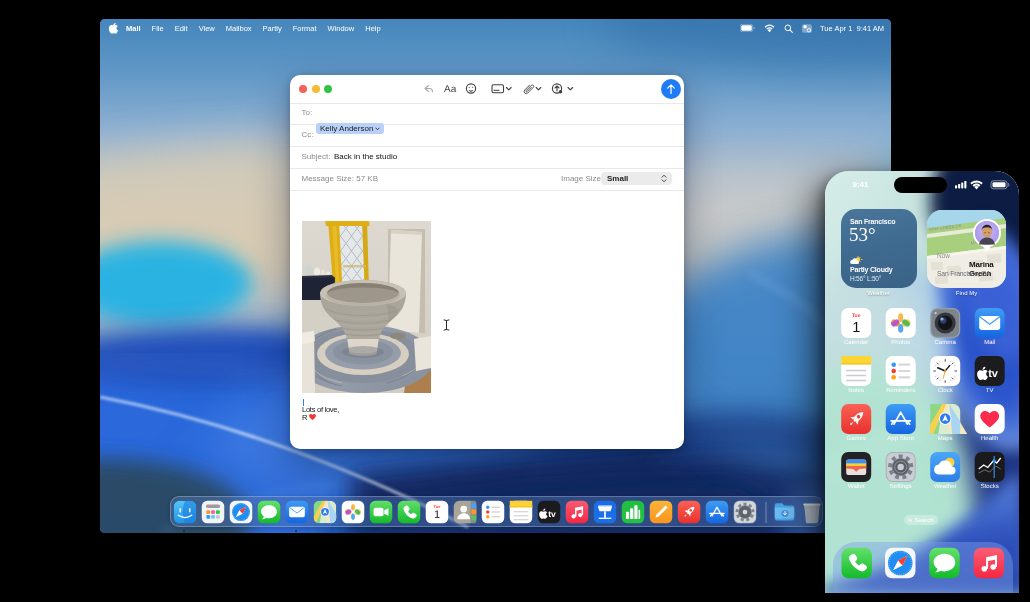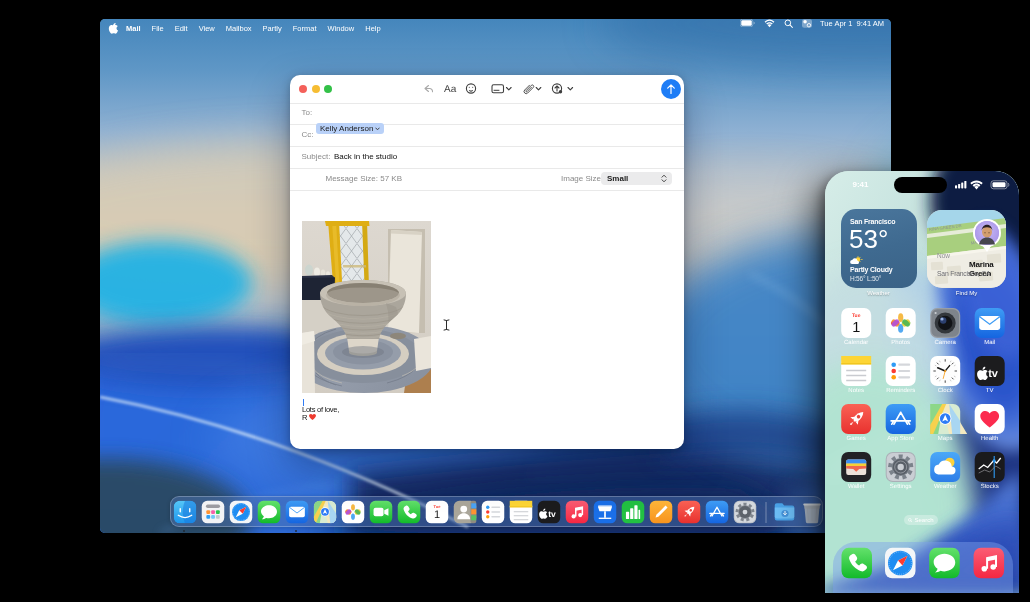--- a/index.html
+++ b/index.html
@@ -3,21 +3,21 @@
 <style>
 *{margin:0;padding:0;box-sizing:border-box;}
 html,body{width:1030px;height:602px;background:#000;overflow:hidden;font-family:"Liberation Sans",sans-serif;-webkit-font-smoothing:antialiased;}
 text{text-rendering:geometricPrecision;}
 #desktop{position:absolute;left:100px;top:19px;width:791px;height:514px;border-radius:5px;overflow:hidden;background:#4a87bb;}
 #wp{position:absolute;left:0;top:0;}
 .menubar{position:absolute;left:0;top:0;width:100%;height:18px;color:#fff;font-size:7.5px;display:flex;align-items:center;}
 .mitem{margin-right:11px;font-weight:400;}
 .plbl{position:absolute;font-size:6px;color:#fff;text-align:center;text-shadow:0 0.5px 1.5px rgba(0,0,0,0.35);}
 .pl{font-size:6px;fill:#fff;text-anchor:middle;font-family:"Liberation Sans",sans-serif;}
-.mright{position:absolute;right:7px;top:0;height:18px;display:flex;align-items:flex-start;color:#fff;}
+.mright{position:absolute;right:7px;top:0;height:18px;display:flex;align-items:center;color:#fff;}
 .phone{position:absolute;left:824.5px;top:170.5px;width:194.5px;height:422.5px;border-radius:24px 24px 0 0;overflow:hidden;background:#cfe9e3;box-shadow:-12px 12px 36px rgba(0,0,0,.6),-4px 4px 12px rgba(0,0,0,.35);}
 .mailwin{position:absolute;left:190px;top:55.5px;width:394px;height:374px;background:#fff;border-radius:10px;box-shadow:0 18px 40px rgba(0,20,60,.4),0 2px 8px rgba(0,0,0,.25);}
 .dock{position:absolute;left:70px;top:477.3px;width:653px;height:30.5px;border-radius:9px;background:rgba(80,115,175,.48);border:0.5px solid rgba(255,255,255,.25);box-shadow:0 1px 4px rgba(0,0,0,.2);}
 </style></head>
 <body>
 <div id="desktop">
 <svg id="wp" width="791" height="514" viewBox="0 0 791 514">
  <defs>
   <linearGradient id="sky" x1="0" y1="0" x2="0" y2="1">
    <stop offset="0" stop-color="#4586bc"></stop>
@@ -358,21 +358,21 @@
  <div style="position:absolute;left:0;top:71.3px;width:394px;height:0;border-top:1px solid #e9e9e9;"></div>
  <div style="position:absolute;left:0;top:93.3px;width:394px;height:0;border-top:1px solid #e9e9e9;"></div>
  <div style="position:absolute;left:0;top:115.3px;width:394px;height:0;border-top:1px solid #e9e9e9;"></div>
  <div style="position:absolute;left:11.5px;top:33px;font-size:8px;color:#8a8a8a;">To:</div>
  <div style="position:absolute;left:26px;top:32.5px;height:11px;line-height:11px;padding:0 4px;border-radius:3px;background:#b9d1f8;font-size:8px;color:#1a1a1a;margin-top:16px;">Kelly Anderson<svg width="5" height="4" viewBox="0 0 5 4" style="margin-left:2px;">
           <path d="M0.8,1 L2.5,2.8 L4.2,1" stroke="#333" stroke-width="0.9" fill="none" stroke-linecap="round"></path>
         </svg></div>
  <div style="position:absolute;left:11.5px;top:55px;font-size:8px;color:#8a8a8a;">Cc:</div>
  <div style="position:absolute;left:11.5px;top:77px;font-size:8px;color:#8a8a8a;">Subject:</div>
  <div style="position:absolute;left:44px;top:77px;font-size:8px;color:#111;">Back in the studio</div>
- <div style="position:absolute;left:11.5px;top:99px;font-size:8px;color:#8a8a8a;margin-left:24px;">Message Size: 57 KB</div>
+ <div style="position:absolute;left:11.5px;top:99px;font-size:8px;color:#8a8a8a;">Message Size: 57 KB</div>
  <div style="position:absolute;left:271px;top:99px;font-size:8px;color:#8a8a8a;">Image Size:</div>
  <div style="position:absolute;left:310.5px;top:97.5px;width:71px;height:12.5px;border-radius:4px;background:#ebebec;"></div>
  <div style="position:absolute;left:317px;top:99.5px;font-size:8px;font-weight:700;color:#222;">Small</div>
  <svg width="6" height="9" viewBox="0 0 6 9" style="position:absolute;left:371px;top:99.5px;">
         <path d="M1,3.2 L3,1.2 L5,3.2 M1,5.8 L3,7.8 L5,5.8" stroke="#333" stroke-width="0.9" fill="none" stroke-linecap="round" stroke-linejoin="round"></path>
       </svg>
  <svg width="129" height="172" viewBox="0 0 129 172" style="position:absolute;left:12px;top:146px;" id="potphoto">
   <defs>
    <linearGradient id="wallg" x1="0" y1="0" x2="0" y2="1">
             <stop offset="0" stop-color="#ddd8d0"></stop>
@@ -512,21 +512,21 @@
           <rect x="6.2" y="2.4" width="2.1" height="6.1" rx="0.7"></rect>
           <rect x="9.3" y="0.9" width="2.1" height="7.6" rx="0.7"></rect>
   <path d="M21.5,8.5 L19.2,5.8 c0.6,-0.6 1.4,-0.9 2.3,-0.9 s1.7,0.3 2.3,0.9 Z M17.6,4.2 c1,-1 2.4,-1.6 3.9,-1.6 s2.9,0.6 3.9,1.6 l-1.3,1.5 c-0.7,-0.7 -1.6,-1.1 -2.6,-1.1 s-1.9,0.4 -2.6,1.1 Z M15.3,1.9 C16.9,0.3 19.1,-0.6 21.5,-0.6 s4.6,0.9 6.2,2.5 l-1.3,1.5 c-1.3,-1.3 -3,-2 -4.9,-2 s-3.6,0.7 -4.9,2 Z" transform="translate(0,1)"></path>
   <rect x="36" y="0.8" width="16" height="8" rx="2.4" fill="none" stroke="#fff" stroke-opacity="0.5" stroke-width="1"></rect>
   <rect x="37.5" y="2.3" width="13" height="5" rx="1.2" fill="#fff"></rect>
   <path d="M53,3 a2.3,2.3 0 0 1 0,3.6" stroke="#fff" stroke-opacity="0.5" stroke-width="1" fill="none"></path>
  </g>
 </svg>
 <div style="position:absolute;left:16.5px;top:38px;width:75.5px;height:79px;border-radius:15px;background:linear-gradient(168deg,#4a769c 0%,#3f6a90 50%,#3a6286 100%);overflow:hidden;">
  <div style="position:absolute;left:9px;top:9px;font-size:7px;font-weight:600;color:#fff;letter-spacing:-0.2px;">San Francisco</div>
- <div style="position:absolute;left:8px;top:15px;font-size:26px;font-weight:300;color:#fff;">53°</div>
+ <div style="position:absolute;left:8px;top:15px;font-size:19px;font-weight:300;color:#fff;font-family:Liberation Serif, serif;">53°</div>
  <svg width="13" height="9" viewBox="0 0 26 18" style="position:absolute;left:9px;top:47px;">
   <circle cx="16" cy="7" r="4.5" fill="#ffd338"></circle>
   <path d="M16,0.5 v2 M22.5,7 h2 M20.6,2.4 l-1.4,1.4 M20.6,11.6 l-1.4,-1.4 M16,13.5 v-2" stroke="#ffd338" stroke-width="1.4" stroke-linecap="round"></path>
   <path d="M4,16 a4,4 0 0 1 0.5,-8 a5.5,5.5 0 0 1 10.5,1.5 a3.2,3.2 0 0 1 -0.5,6.5 Z" fill="#fff"></path>
  </svg>
  <div style="position:absolute;left:9px;top:57px;font-size:7px;font-weight:600;color:#fff;letter-spacing:-0.2px;">Partly Cloudy</div>
  <div style="position:absolute;left:9px;top:66px;font-size:6.5px;color:rgba(255,255,255,0.85);letter-spacing:-0.2px;">H:56° L:50°</div>
 </div>
 <div style="position:absolute;left:102.5px;top:39.5px;width:79px;height:77.5px;border-radius:15px;overflow:hidden;background:#e8e6dd;">
  <svg width="79" height="77.5" viewBox="0 0 79 77.5">

